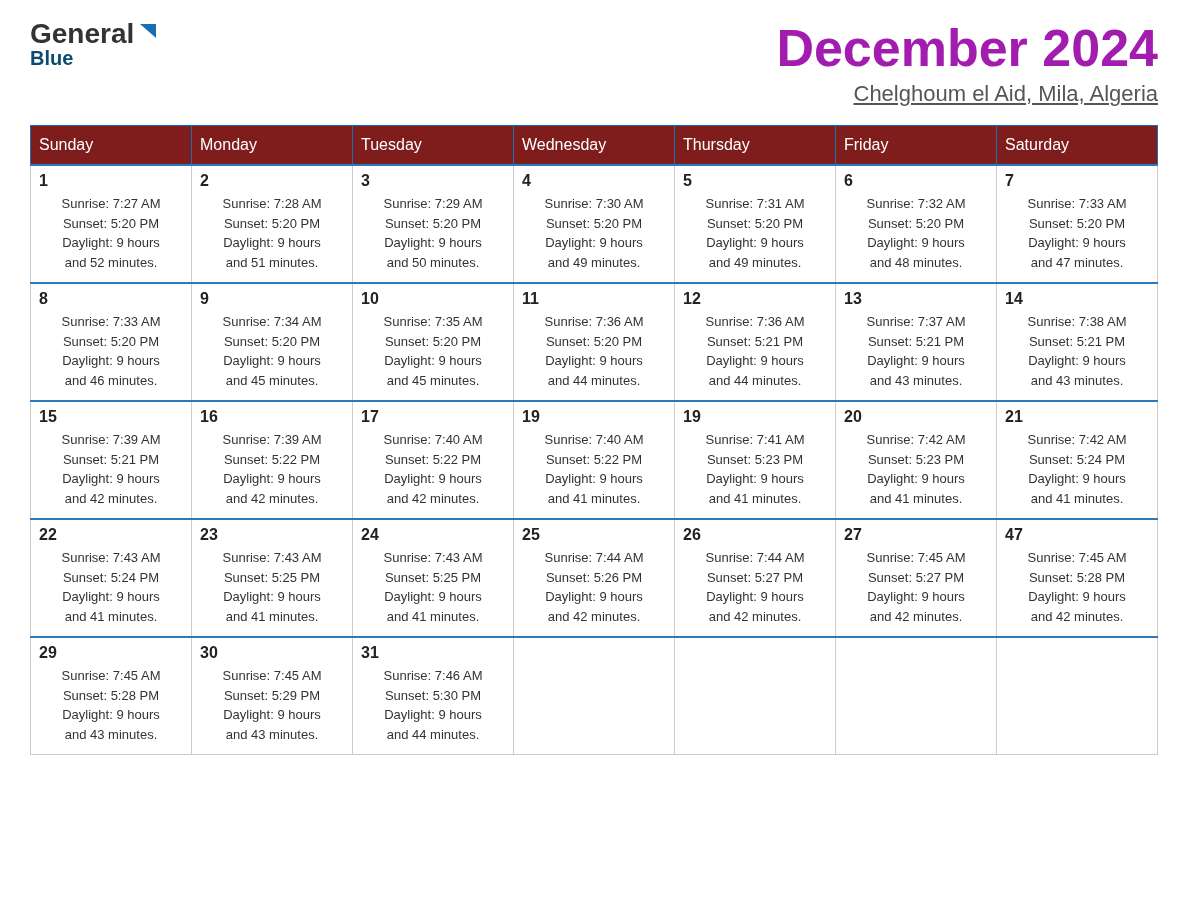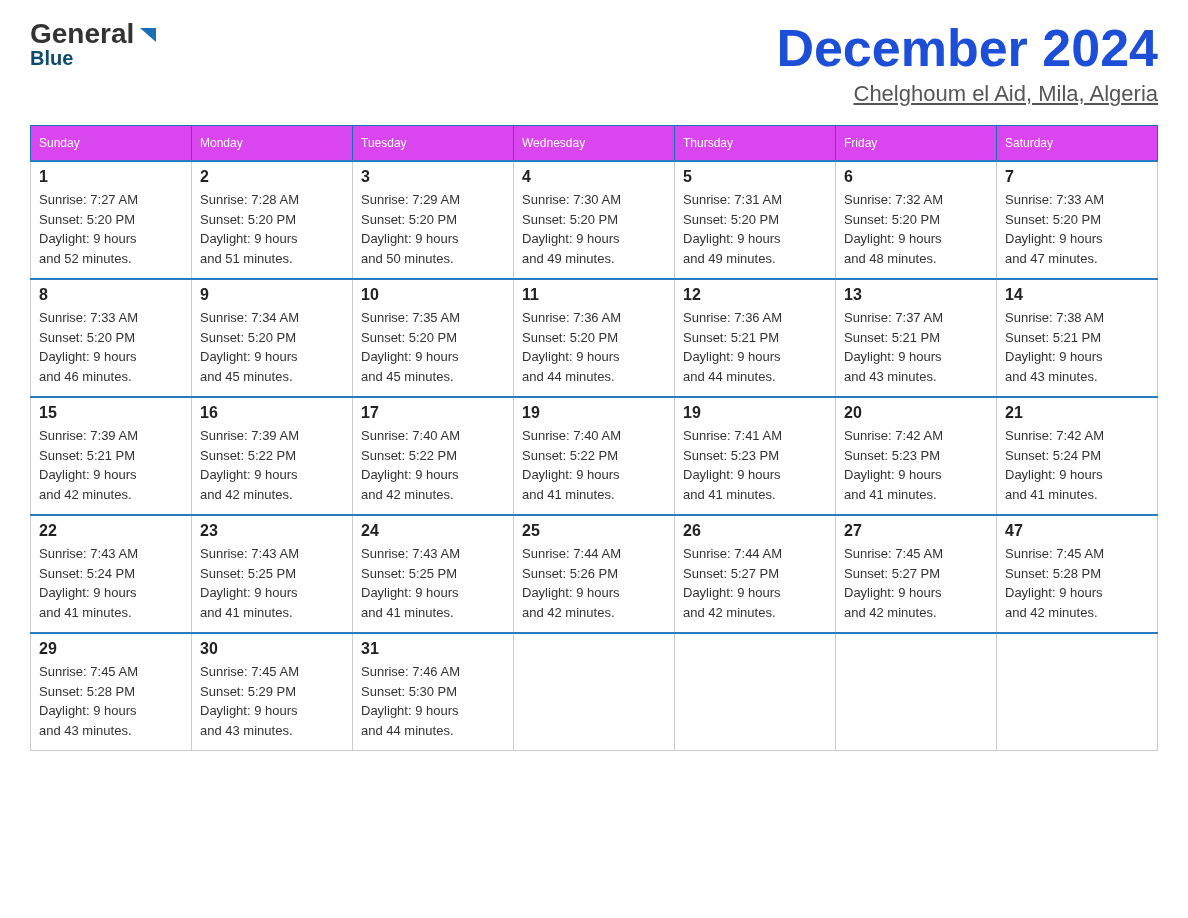--- a/index.html
+++ b/index.html
@@ -34,46 +34,46 @@
       margin-left: 2px;
       margin-bottom: 2px;
     }
     .logo-wrapper {
       display: flex;
       flex-direction: column;
       align-items: flex-start;
     }
     .logo-top {
       display: flex;
-      align-items: flex-end;
+      align-items: flex-start;
     }
     .title-area {
       text-align: right;
     }
     .month-title {
       font-size: 52px;
       font-weight: bold;
-      color: #1d4ed8;
+      color: #a21caf;
       line-height: 1.1;
     }
     .location-title {
       font-size: 22px;
       color: #555;
       margin-top: 4px;
       text-decoration: underline;
     }
     .calendar-table {
       width: 100%;
       border-collapse: collapse;
       border: 1px solid #ccc;
     }
     .calendar-table th {
-      background-color: #d946ef;
+      background-color: #7f1d1d;
       color: #fff;
-      font-size: 12px;
+      font-size: 16px;
       font-weight: normal;
       padding: 10px 8px;
       text-align: left;
       border: 1px solid #1a6eb5;
     }
     .calendar-table td {
       vertical-align: top;
       padding: 6px 8px 10px 8px;
       border: 1px solid #ccc;
       width: 14.28%;
@@ -86,20 +86,21 @@
       font-size: 16px;
       font-weight: bold;
       color: #222;
       display: block;
       margin-bottom: 4px;
     }
     .day-info {
       font-size: 13px;
       line-height: 1.5;
       color: #333;
+      text-align: center;
     }
     .empty-cell {
       background: #fff;
     }
     .calendar-table tr {
       border-bottom: 2px solid #2a7abf;
     }
     .calendar-table tbody tr:last-child {
       border-bottom: none;
       border-radius: 20px;

